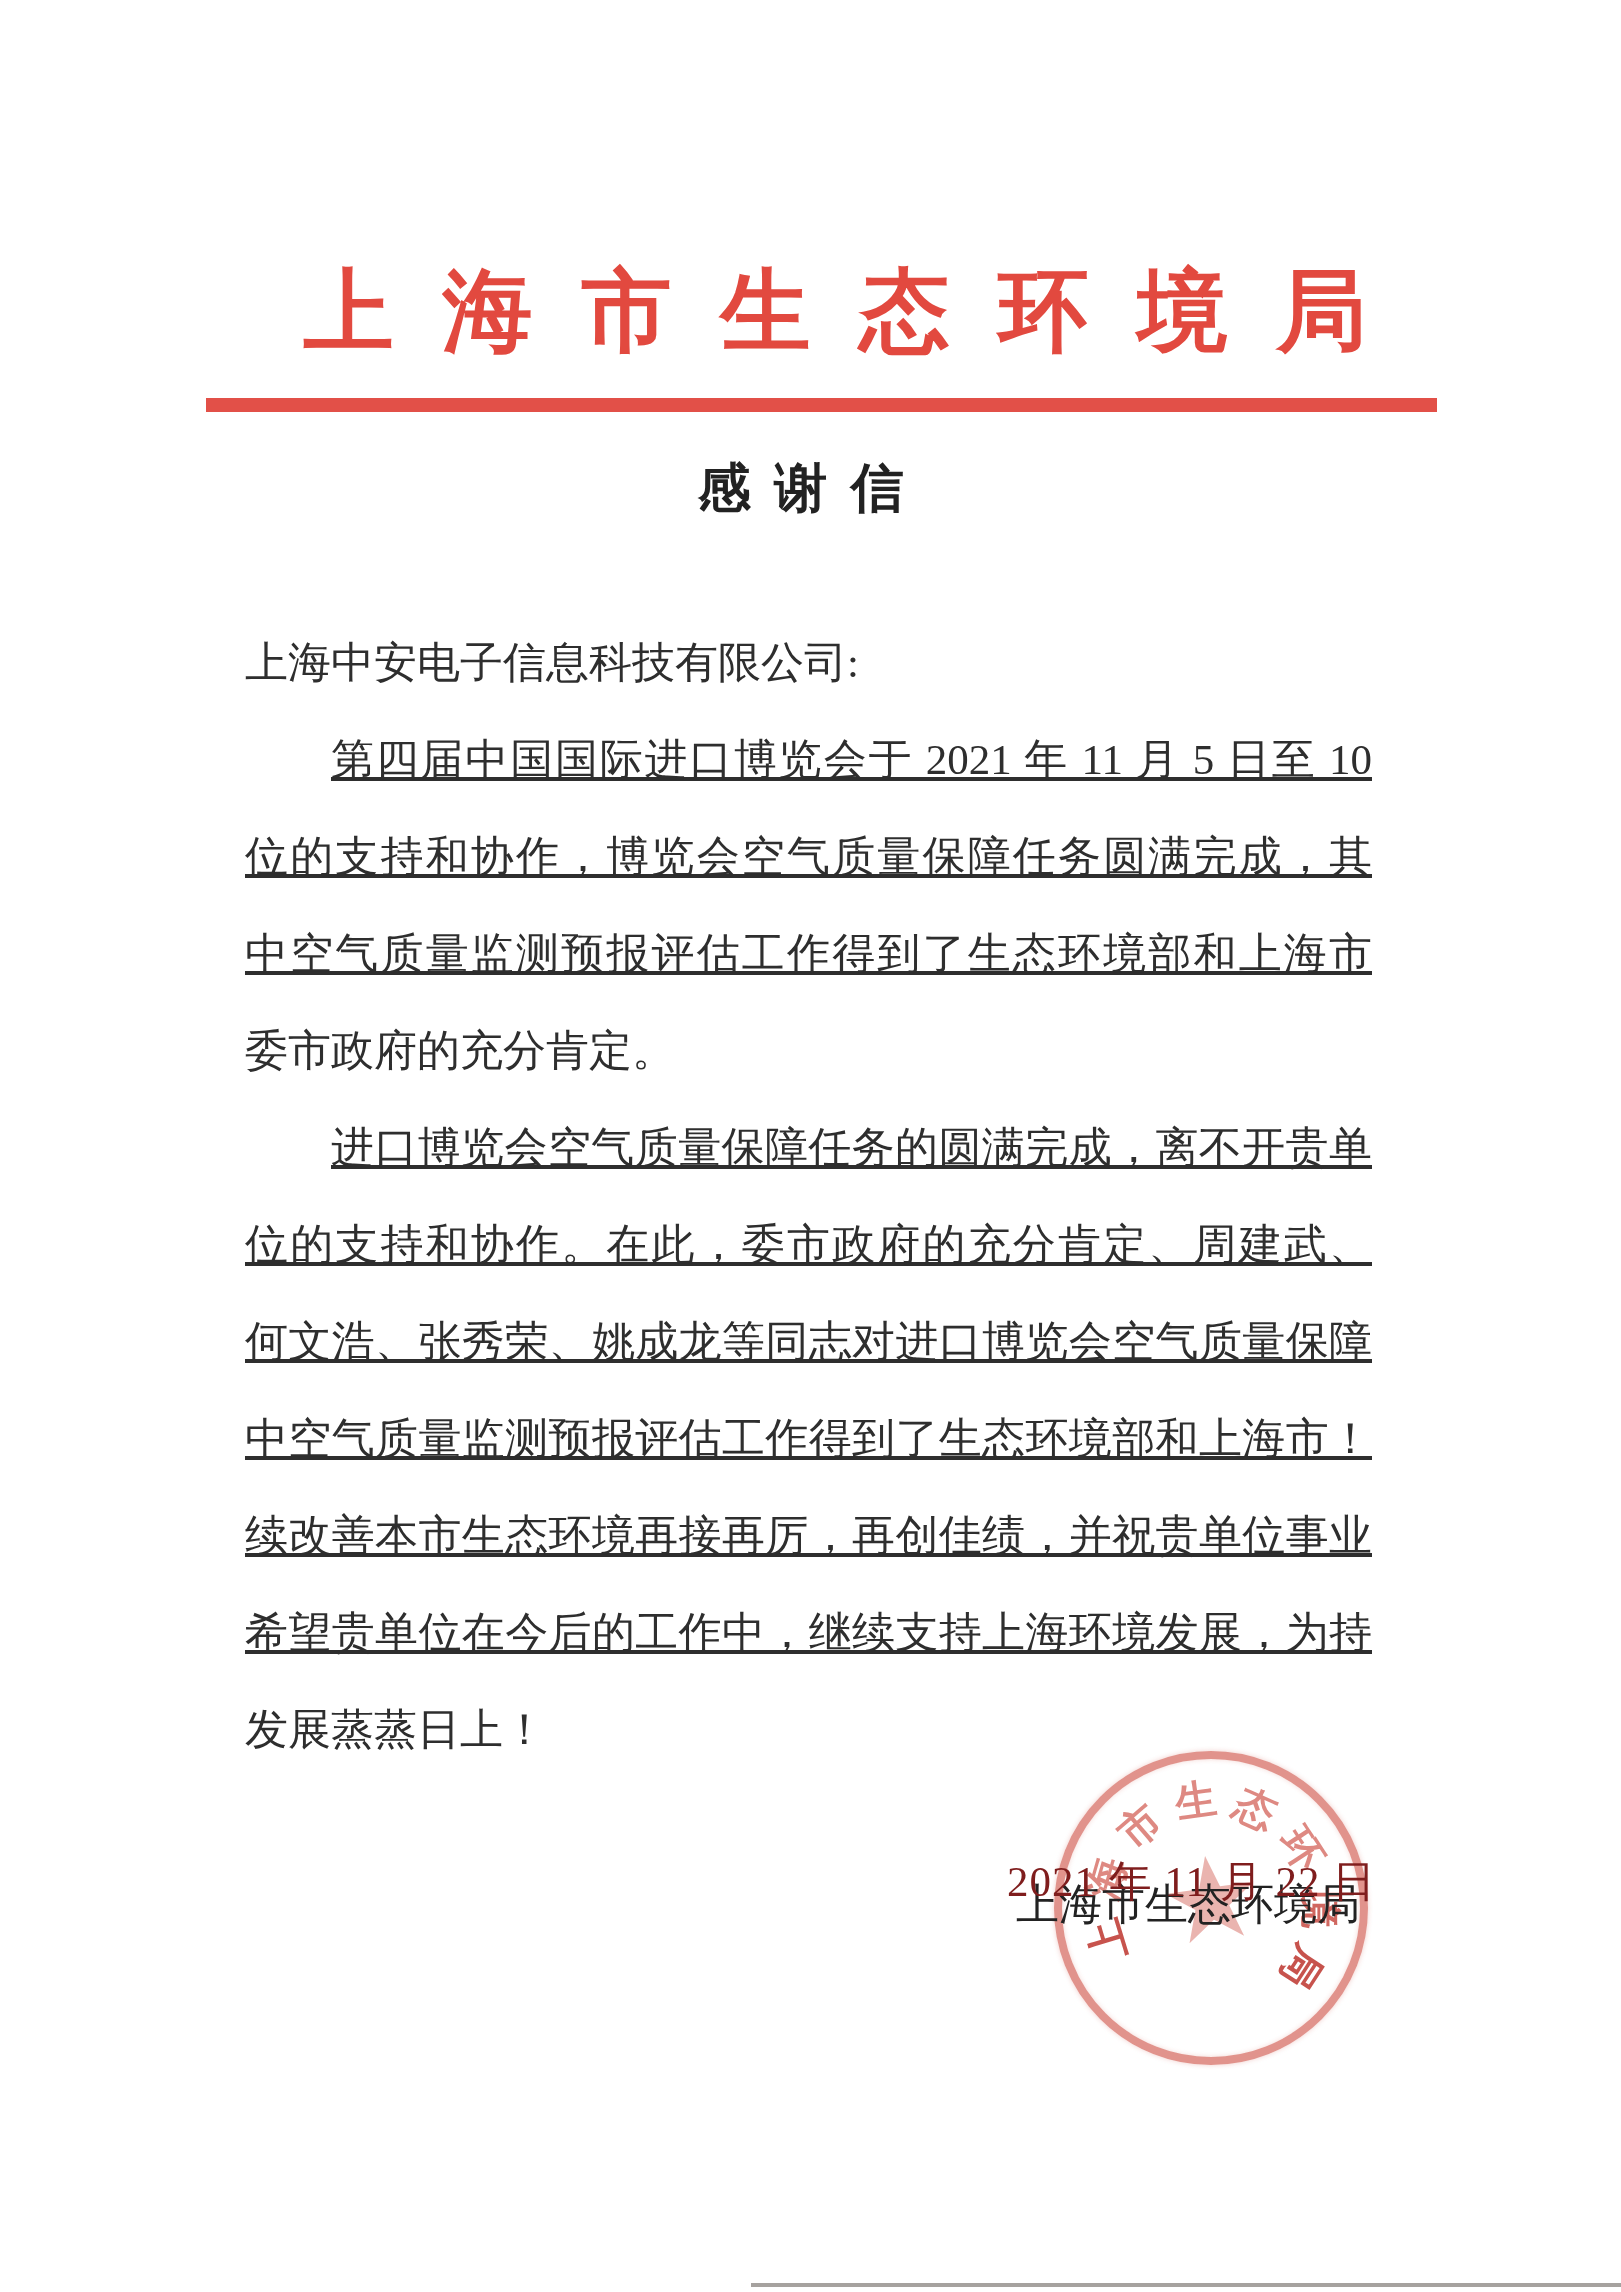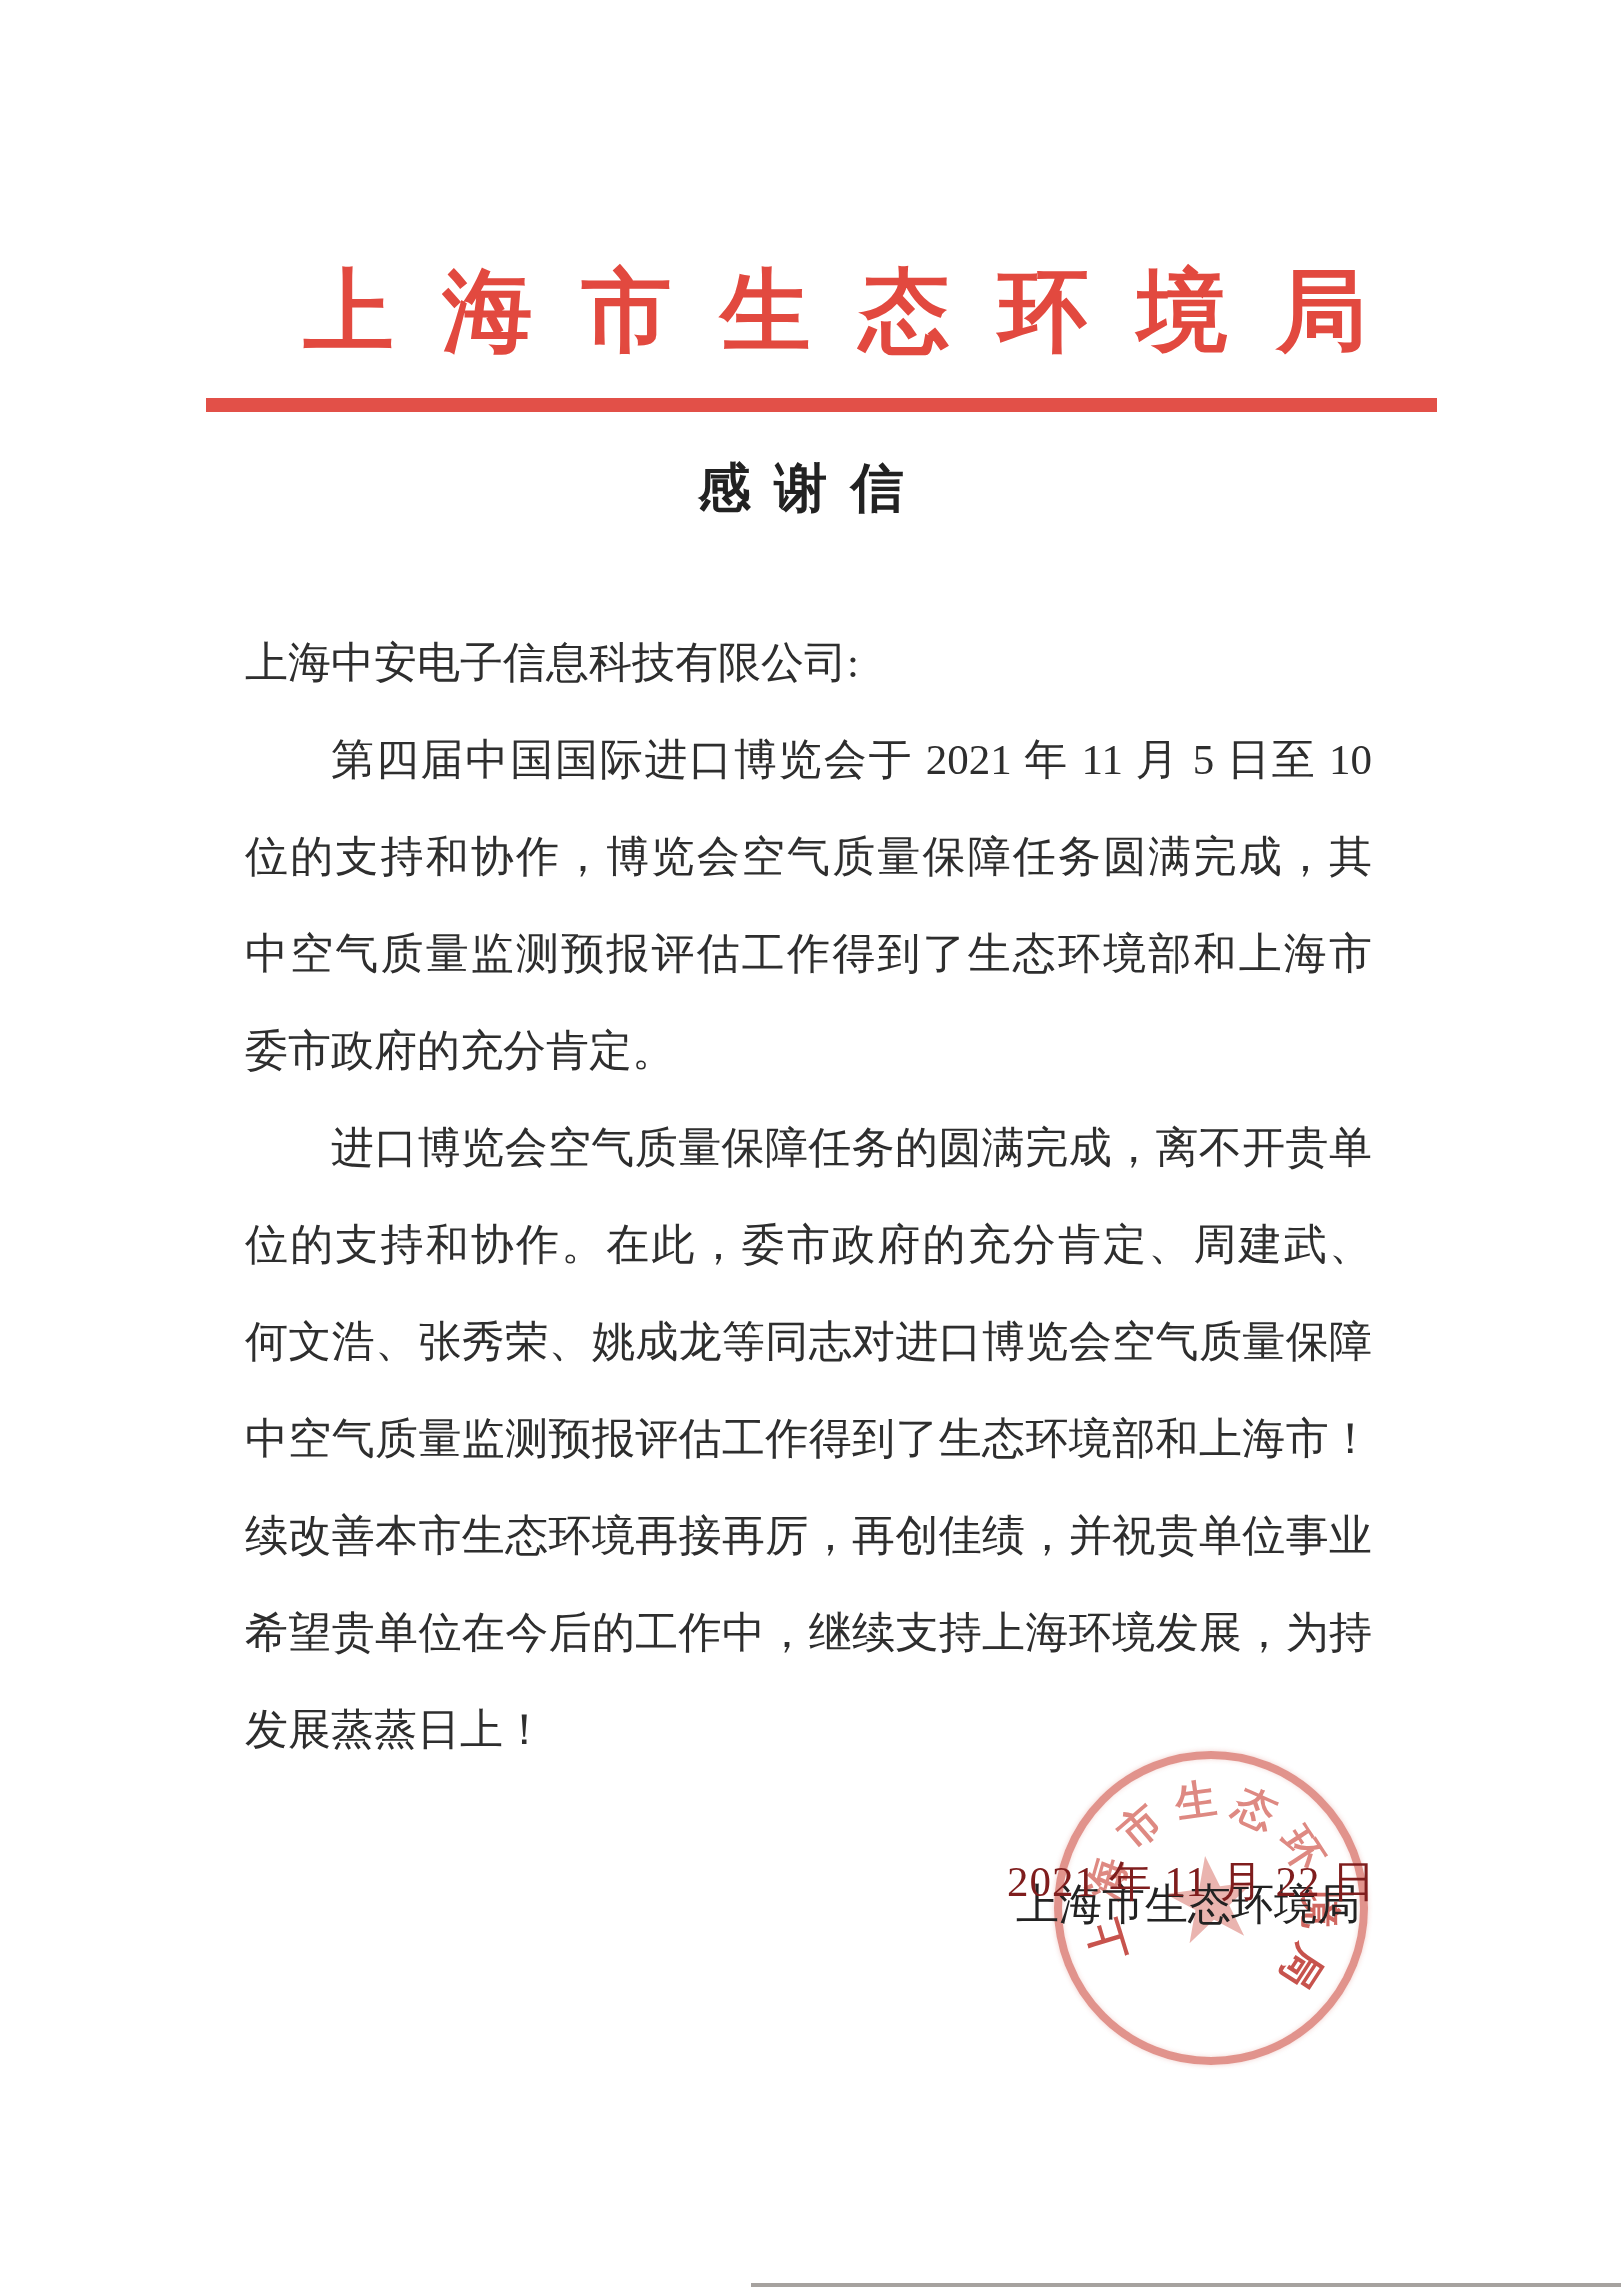--- a/index.html
+++ b/index.html
@@ -40,21 +40,21 @@
     position:absolute;top:614px;left:245px;width:1127px;
   }
   .line{
     height:97px;line-height:97px;
     font-size:43px;
     text-align:justify;text-align-last:justify;
     text-justify:inter-ideograph;
     white-space:nowrap;
     color:#2e2e2e;
   }
-  .line.justify{white-space:normal;overflow:hidden;}
+  .line.justify{white-space:normal;overflow:hidden;text-decoration:underline;}
   .line.indent{padding-left:86px;}
   .line.plain{text-align:right;text-align-last:left;}
   
   .signature{
     position:absolute;top:1879px;left:1016px;
     font-size:43px;line-height:51px;letter-spacing:0px;
     color:#222;z-index:3;white-space:nowrap;
   }
   .date{
     position:absolute;top:1856px;left:1007px;

